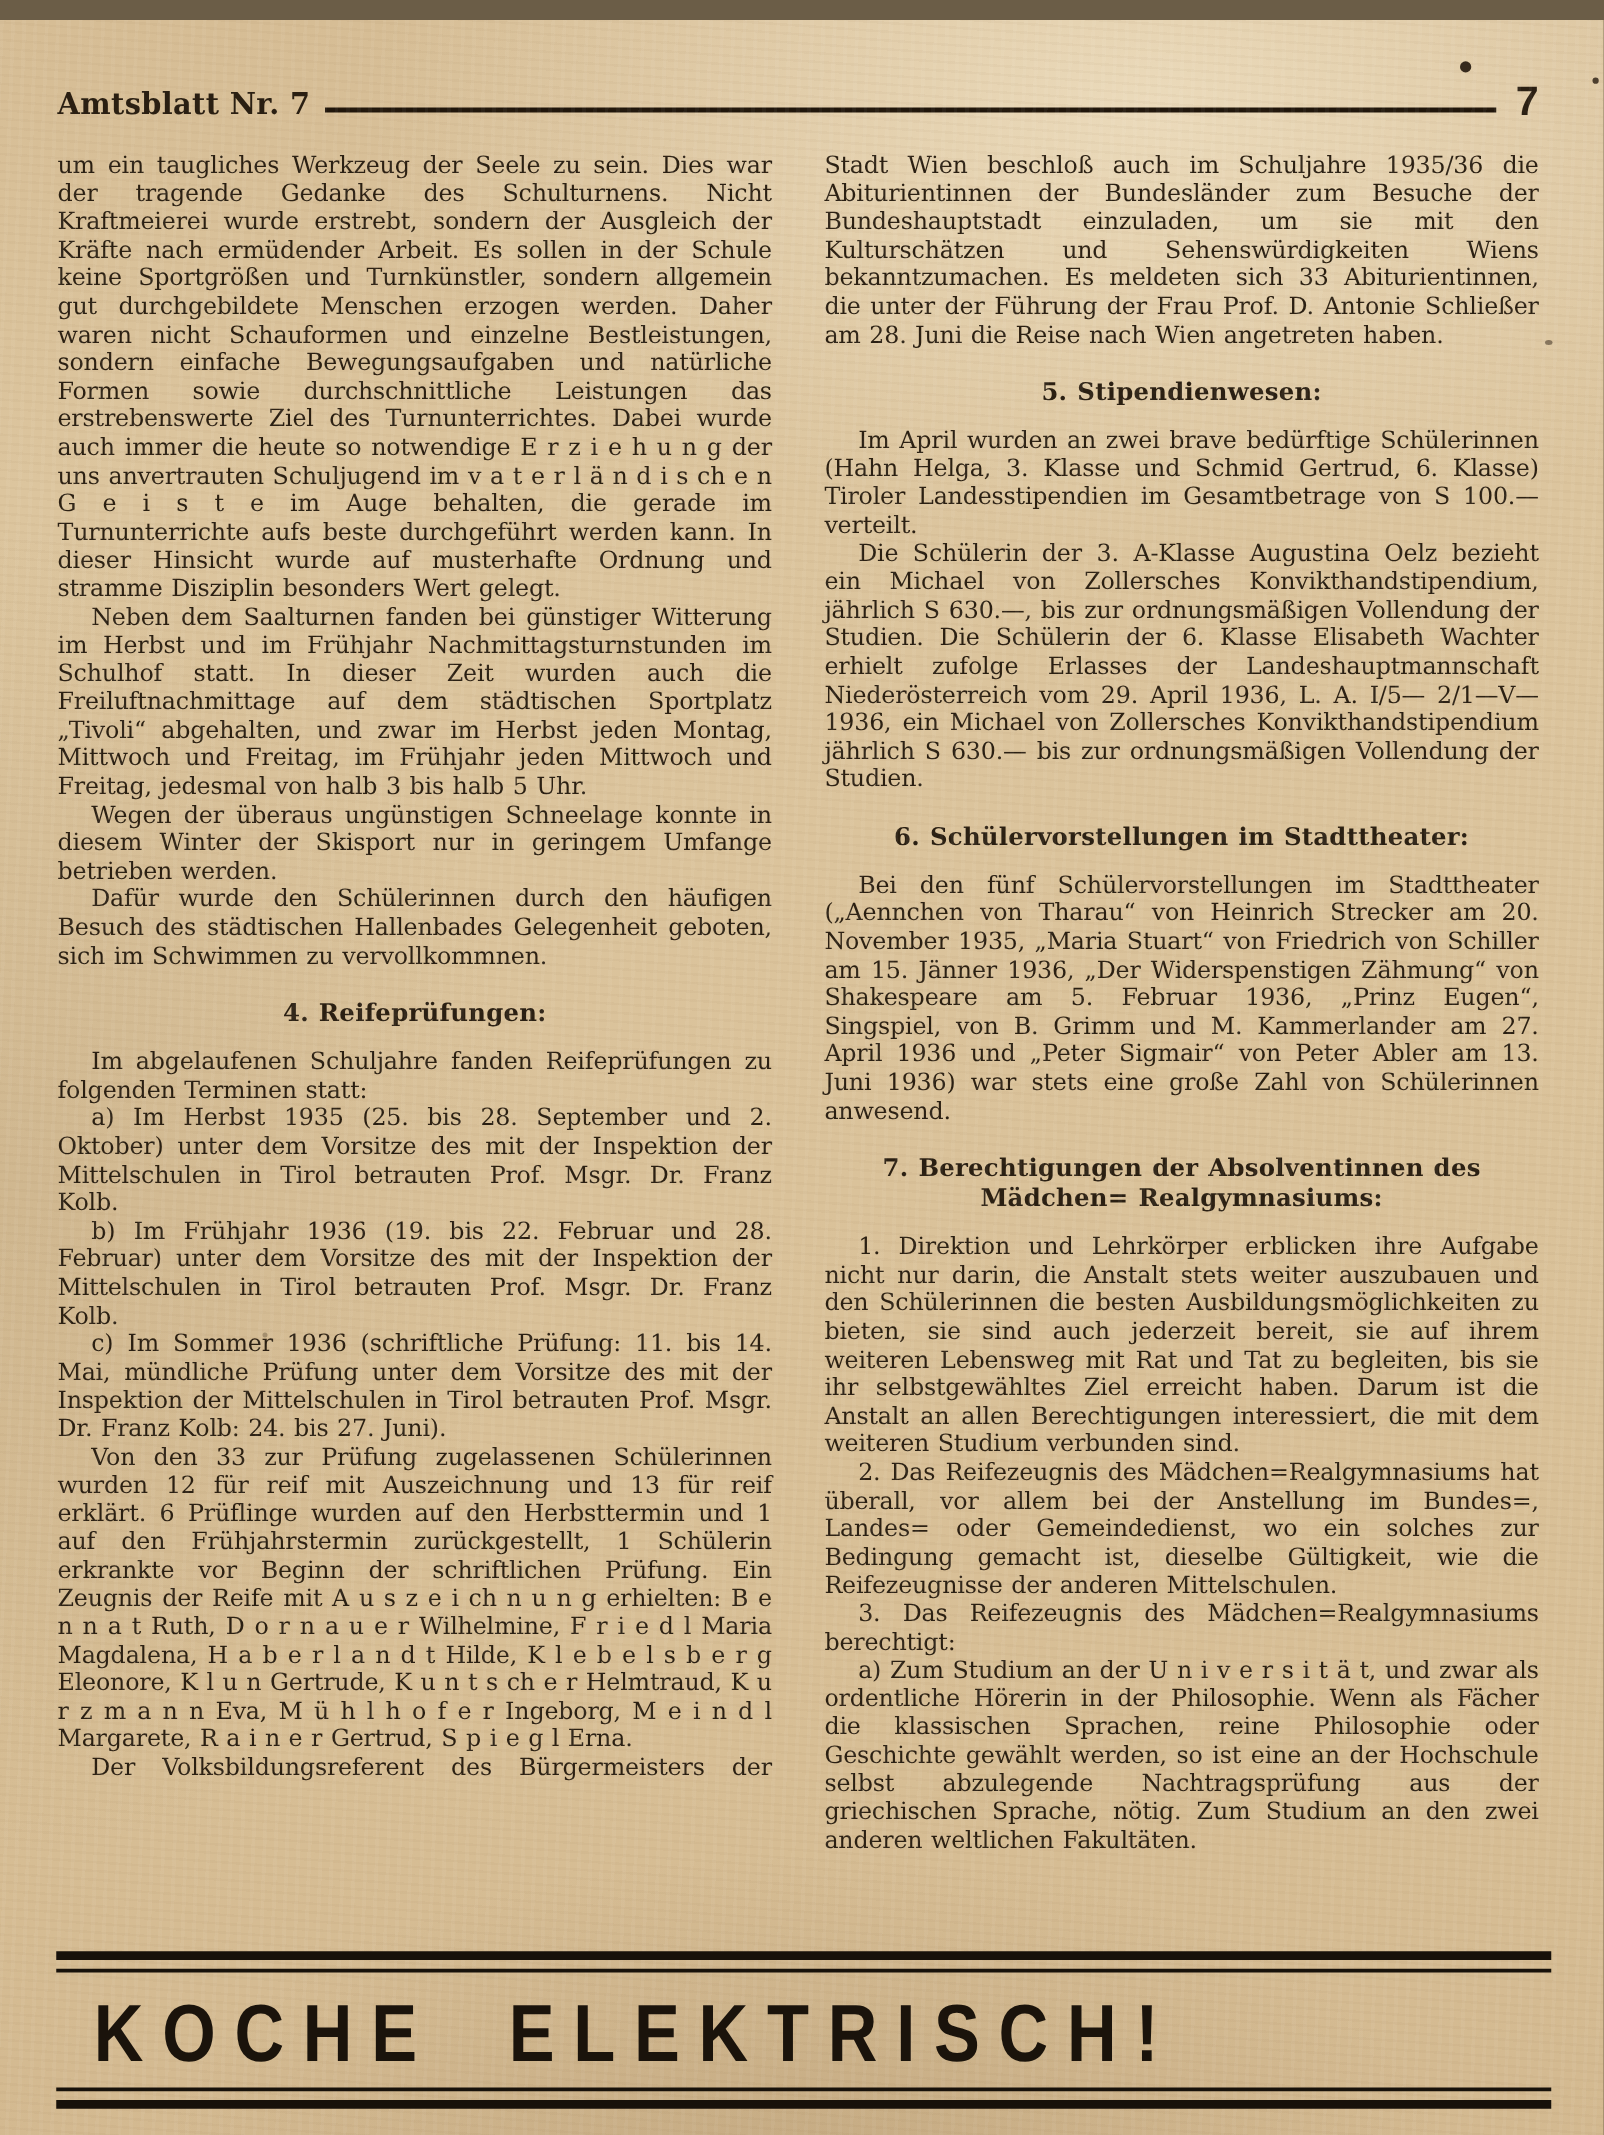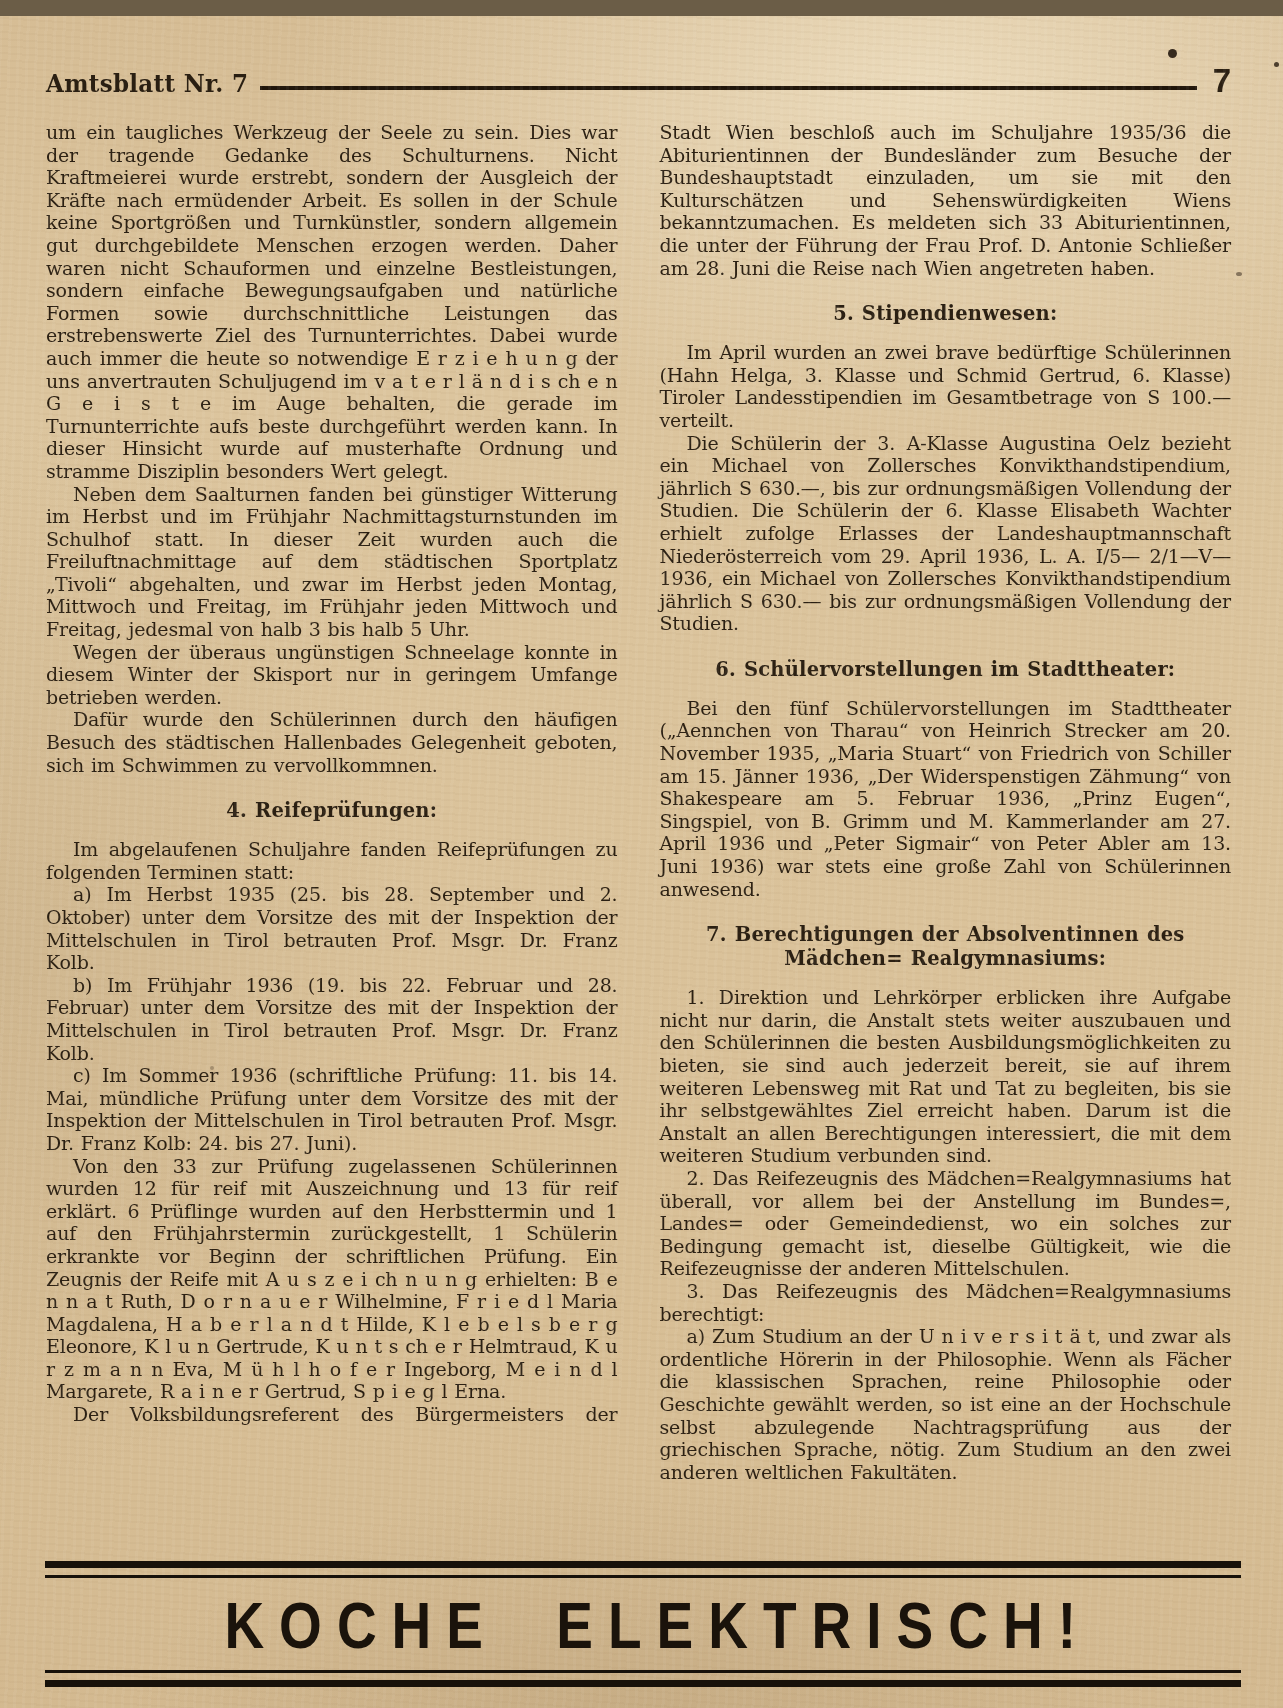--- a/index.html
+++ b/index.html
@@ -34,21 +34,21 @@
   .col{flex:1;font-size:19px;line-height:22.6px;text-align:justify;letter-spacing:-.15px;word-spacing:1px;}
   .col p{margin:0;text-indent:27px;}
   .col p.flush{text-indent:0;}
   .col p.spread{text-align-last:justify;}
   .col h3{font-size:19.5px;font-weight:bold;text-align:center;margin:23px 6px 15px;line-height:24px;letter-spacing:.2px;}
   
   .ad{position:absolute;left:45px;right:42px;top:1545px;}
   .ad-rule-top{height:7px;border-top:7px solid #17110a;border-bottom:3px solid #17110a;}
   .ad-rule-bottom{height:7px;border-top:3px solid #17110a;border-bottom:7px solid #17110a;}
   .ad-headline{
-    text-align:right;
+    text-align:left;
     padding:16px 150px 12px 30px;
     font-family:"Liberation Sans",sans-serif;
     font-weight:bold;
     font-size:55px;
     letter-spacing:15px;
     word-spacing:28px;
     color:#1a130b;
   }
   .ad-headline span{display:inline-block;transform:scaleY(1.18);}
   .speck{position:absolute;background:rgba(40,28,16,.8);border-radius:50%;}

